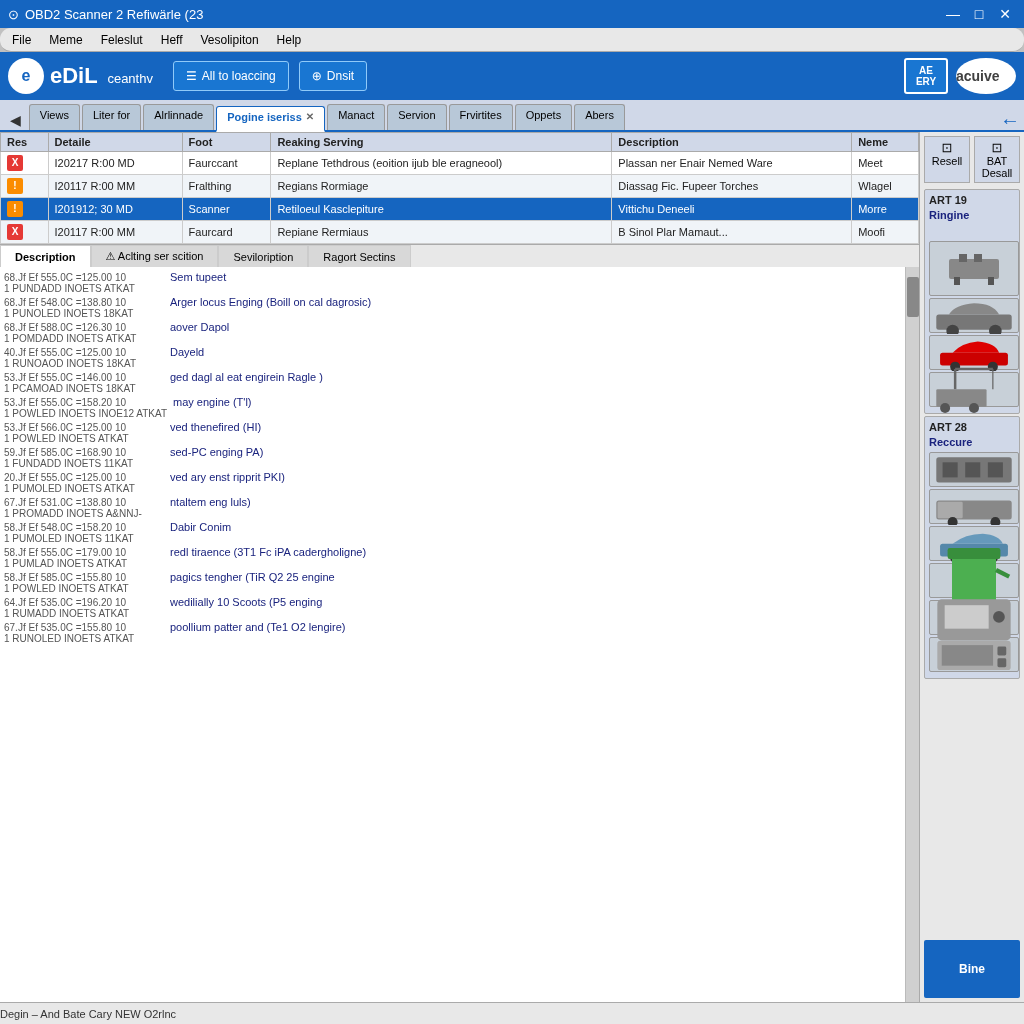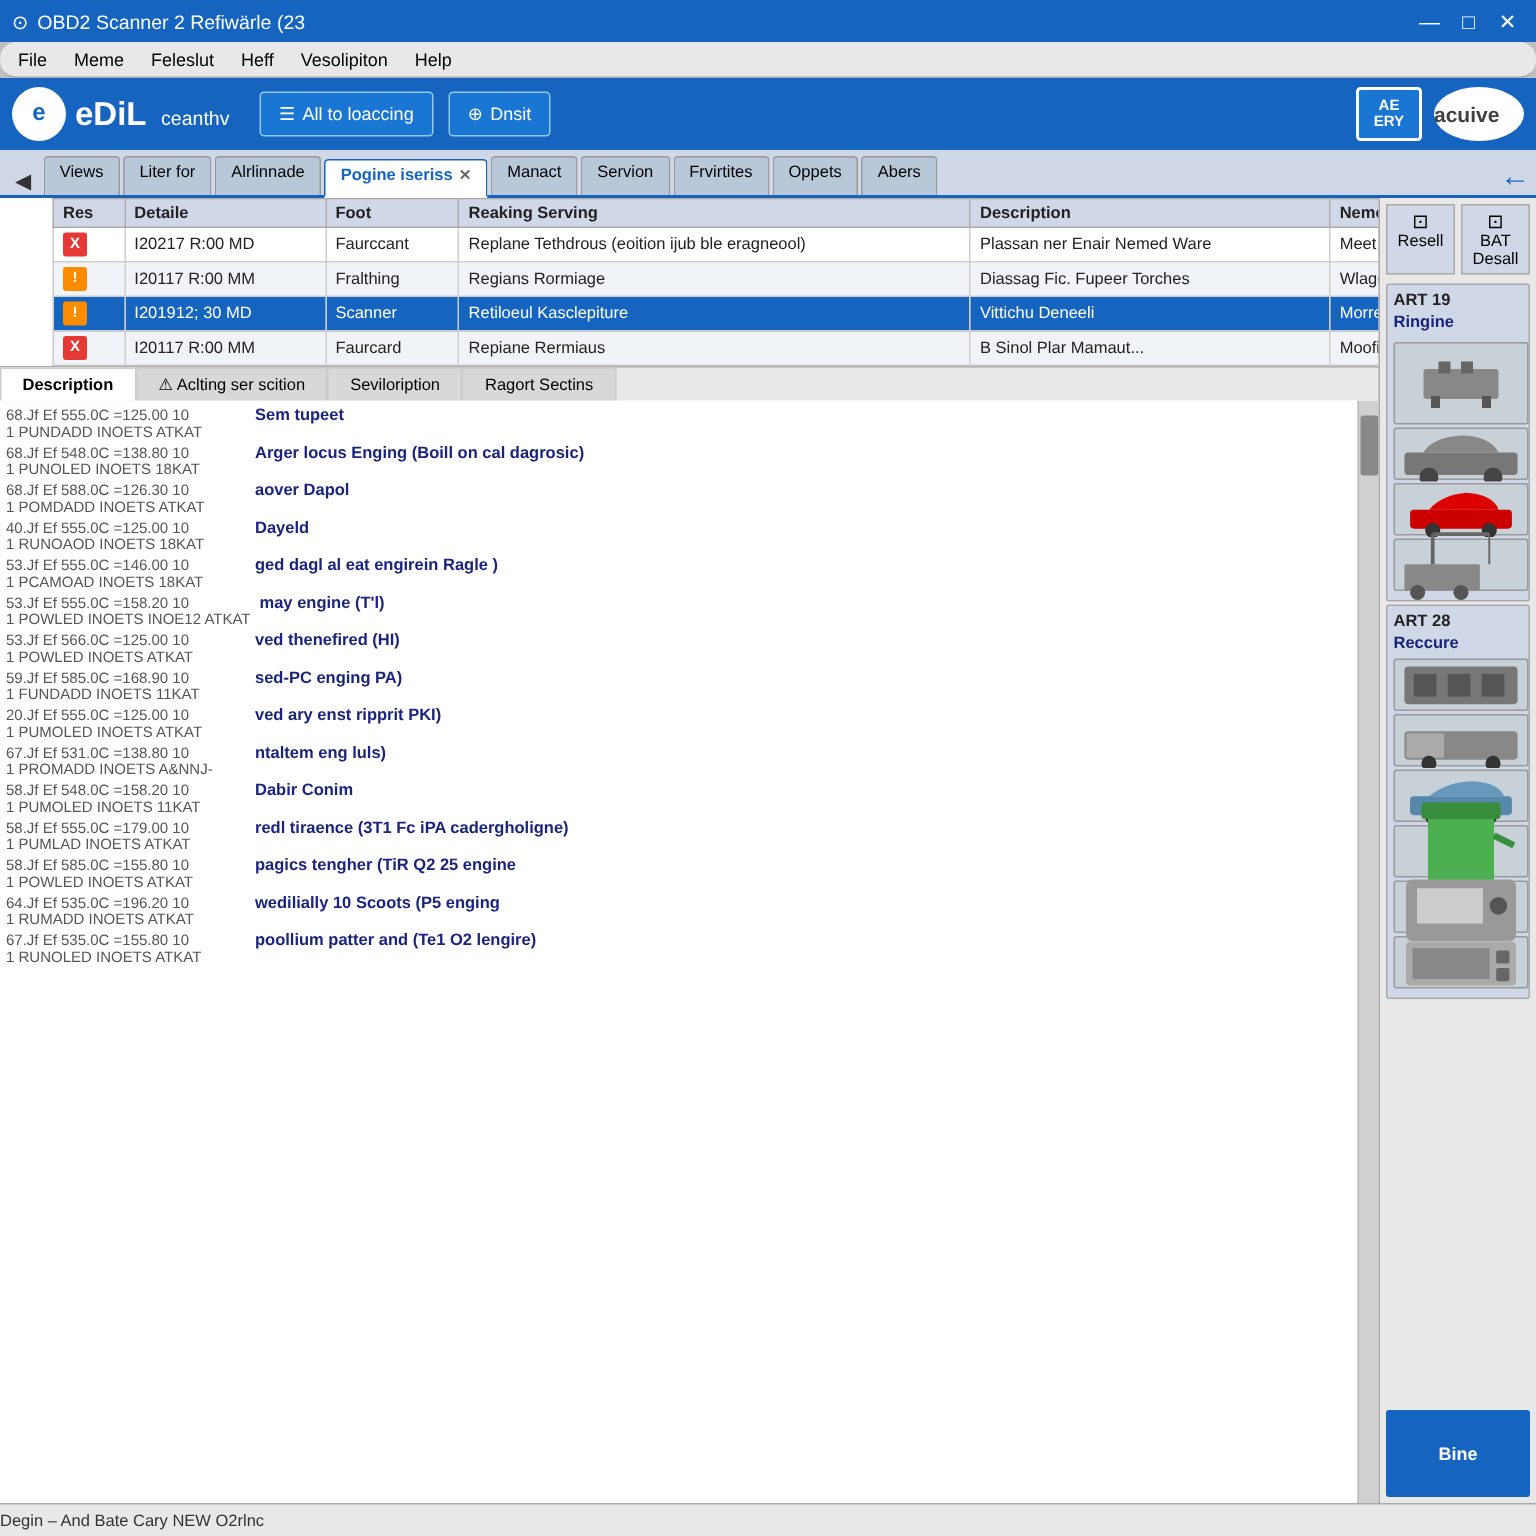--- a/index.html
+++ b/index.html
@@ -196,21 +196,20 @@
       display: flex;
       flex-direction: column;
       background: white;
     }
 
     
     .data-table {
       width: 100%;
       border-collapse: collapse;
       font-size: 11px;
-      margin-left: 35px;
     }
     .data-table th {
       background: #d0d8e8;
       border: 1px solid #aaa;
       padding: 3px 6px;
       text-align: left;
       font-weight: bold;
       color: #222;
     }
     .data-table td {
@@ -269,21 +268,21 @@
       gap: 6px;
     }
     .desc-code {
       color: #555;
       font-size: 10px;
       min-width: 160px;
       flex-shrink: 0;
     }
     .desc-text {
       color: #1a237e;
-      font-weight: 700;
+      font-weight: 400;
     }
 
     
     .right-sidebar {
       width: 105px;
       background: #e8e8e8;
       border-left: 1px solid #aaa;
       display: flex;
       flex-direction: column;
       gap: 2px;
@@ -629,21 +628,21 @@
       <div style="background:#d0d8e8;border:1px solid #aaa;padding:3px 6px;cursor:pointer;font-size:11px;flex:1;text-align:center;">
         <span style="font-size:13px;">⊡</span>
         <div>BAT Desall</div>
       </div>
     </div>
 
     <div class="sidebar-section">
       <div class="sidebar-section-title">
         <span>ART 19</span>
       </div>
-      <div style="font-size:11px;color:#1a237e;font-weight:bold;margin-bottom:7px;">Ringine</div>
+      <div style="font-size:11px;color:#1a237e;font-weight:bold;margin-bottom:20px;">Ringine</div>
 
       <div class="sidebar-img">
         <svg viewBox="0 0 60 40">
           <rect x="5" y="10" width="50" height="20" fill="#888" rx="2"></rect>
           <rect x="15" y="5" width="8" height="8" fill="#666"></rect>
           <rect x="30" y="5" width="8" height="8" fill="#666"></rect>
           <rect x="10" y="28" width="6" height="8" fill="#555"></rect>
           <rect x="44" y="28" width="6" height="8" fill="#555"></rect>
         </svg>
       </div>

